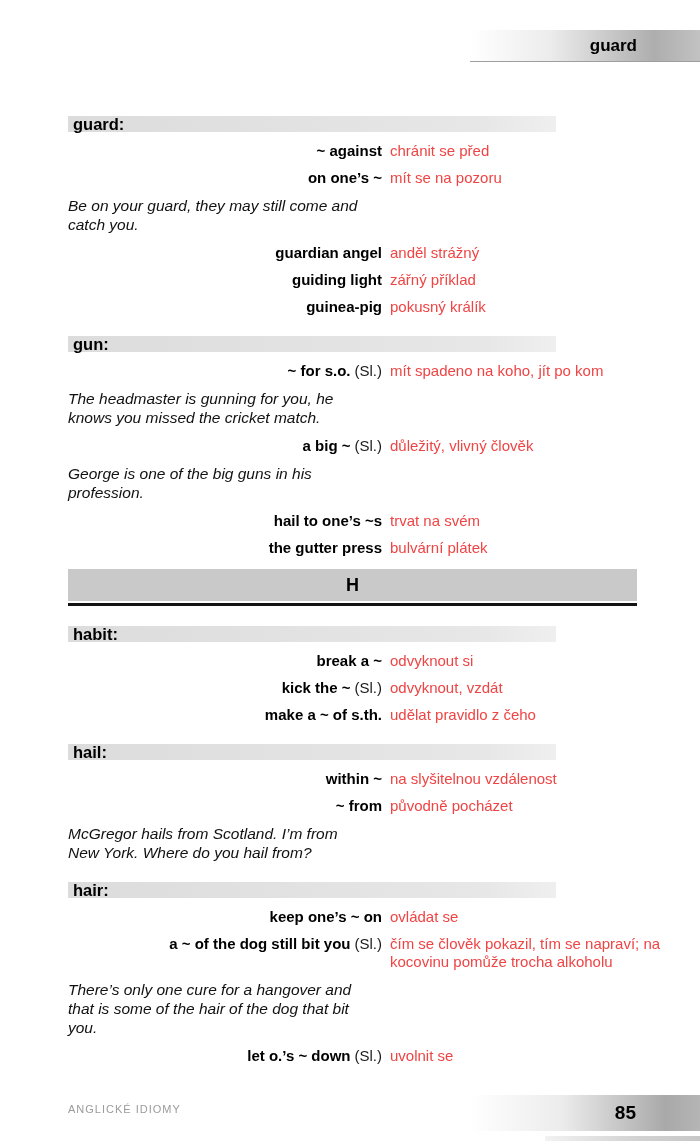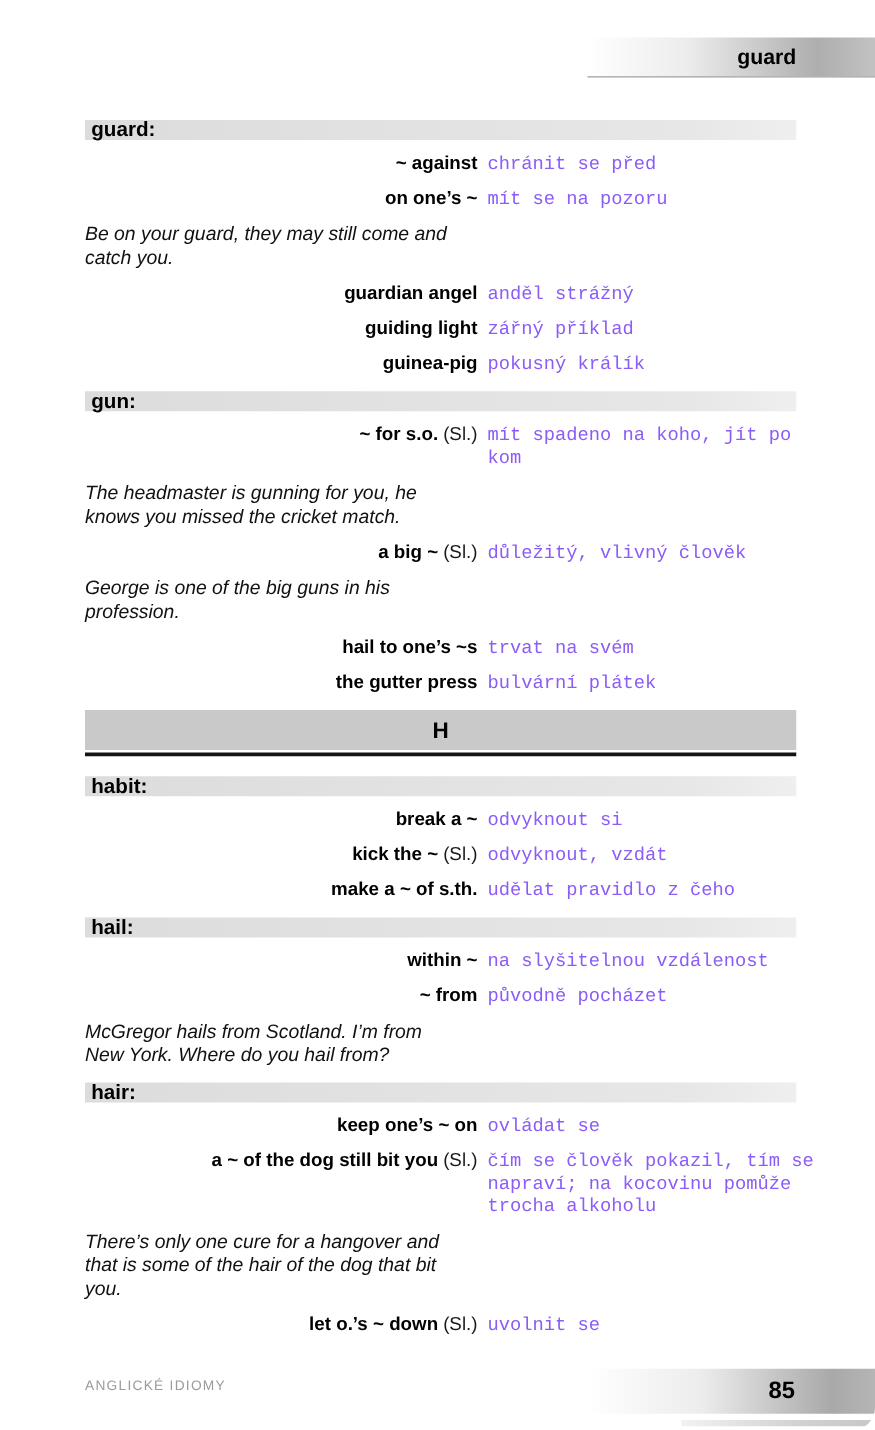--- a/index.html
+++ b/index.html
@@ -7,21 +7,20 @@
   body {
     font-family: "Liberation Sans", "DejaVu Sans", sans-serif;
     color: #111;
   }
   #page {
     position: relative;
     width: 700px;
     height: 1144px;
     background: #ffffff;
     overflow: hidden;
-    border-radius: 18px;
   }
 
   
   .runhead {
     position: absolute;
     top: 30px; left: 470px; right: 0;
     height: 32px;
     background: linear-gradient(90deg, #ffffff 0%, #ececec 35%, #aeaeae 80%, #c2c2c2 100%);
     border-bottom: 1px solid #9e9e9e;
     text-align: right;
@@ -36,24 +35,25 @@
   .content {
     position: absolute;
     left: 68px;
     top: 96px;
     width: 600px;
   }
 
   .section { margin-bottom: 12px; }
 
   .kwbar {
-    width: 569px;
+    width: 488px;
     height: 16px;
     background: linear-gradient(90deg, #dcdcdc 0%, #e7e7e7 85%, #efefef 100%);
     margin-bottom: 10px;
+    margin-top: 20px;
   }
   .kwbar span {
     display: inline-block;
     font-weight: bold;
     font-size: 16.5px;
     line-height: 17px;
     padding-left: 5px;
     color: #000;
   }
 
@@ -69,23 +69,22 @@
     padding-left: 20px;
     padding-right: 8px;
     flex-shrink: 0;
     text-align: right;
   }
   .term { font-weight: bold; color: #000; }
   .suffix { font-weight: normal; color: #1a1a1a; }
   .suffix:not(:empty) { margin-left: 4px; }
   .right {
     flex: 1;
-    color: #8b5cf6;
+    color: #ef4444;
     line-height: 18px;
-    font-family: Liberation Mono, monospace;
   }
 
   .example {
     font-style: italic;
     font-size: 15.5px;
     line-height: 19px;
     width: 290px;
     margin: 3px 0 10px 0;
     color: #111;
   }

